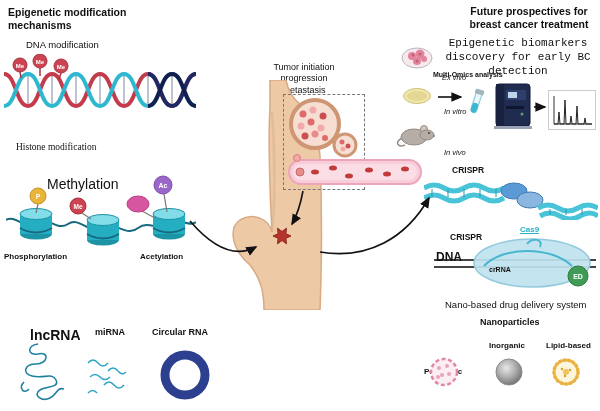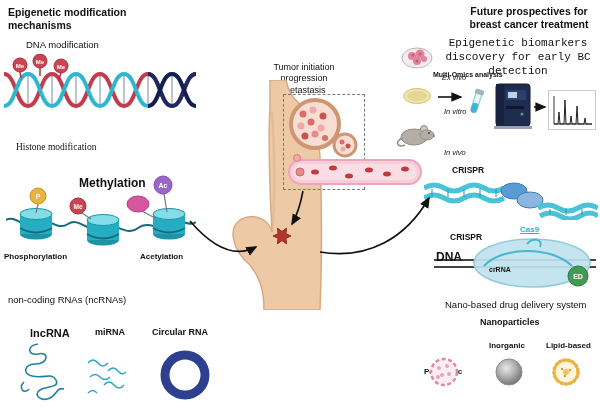--- a/index.html
+++ b/index.html
@@ -41,21 +41,21 @@
     <circle cx="16" cy="11" r="7" fill="#cc4452" stroke="#a53340"></circle>
     <circle cx="36" cy="7" r="7" fill="#cc4452" stroke="#a53340"></circle>
     <circle cx="57" cy="12" r="7" fill="#cc4452" stroke="#a53340"></circle>
     <text x="16" y="13.5" text-anchor="middle" font-size="6" font-weight="700" fill="#fff">Me</text>
     <text x="36" y="9.5" text-anchor="middle" font-size="6" font-weight="700" fill="#fff">Me</text>
     <text x="57" y="14.5" text-anchor="middle" font-size="6" font-weight="700" fill="#fff">Me</text>
   </svg>
 
   <div class="lbl" style="left:16px;top:142px;font-size:9.5px;font-family:Liberation Serif, serif;">Histone modification</div>
 
-  <div class="lbl" style="left:79px;top:176px;font-size:12px;font-weight:bold;">Methylation</div>
+  <div class="lbl" style="left:47px;top:176px;font-size:14px;">Methylation</div>
 
   <svg class="abs" style="left:6px;top:158px;" width="190" height="93" viewBox="0 0 190 93">
     <path d="M0,62 C10,56 20,74 30,64 C40,56 50,74 62,66 C74,58 84,78 97,70 C110,62 120,80 132,70 C144,62 152,74 163,66 C174,58 182,70 190,64" fill="none" stroke="#16697e" stroke-width="2"></path>
 
     <ellipse cx="30" cy="76" rx="16" ry="5.5" fill="#1d93a6"></ellipse>
     <rect x="14" y="56" width="32" height="20" fill="#25aec2"></rect>
     <ellipse cx="30" cy="56" rx="16" ry="5.5" fill="#82dde8" stroke="#1d93a6"></ellipse>
 
     <ellipse cx="97" cy="82" rx="16" ry="5.5" fill="#1d93a6"></ellipse>
     <rect x="81" y="62" width="32" height="20" fill="#25aec2"></rect>
@@ -78,23 +78,22 @@
     <line x1="136" y1="53" x2="149" y2="60" stroke="#777" stroke-width="1.2"></line>
     <ellipse cx="132" cy="46" rx="11" ry="8" fill="#d6569f" stroke="#b83f85"></ellipse>
     <line x1="158" y1="36" x2="161" y2="54" stroke="#777" stroke-width="1.2"></line>
     <circle cx="157" cy="27" r="9" fill="#9a67c9" stroke="#7e4fae"></circle>
     <text x="157" y="30" text-anchor="middle" font-size="7" font-weight="700" fill="#fff">Ac</text>
   </svg>
 
   <div class="lbl b" style="left:4px;top:252px;font-size:8px;">Phosphorylation</div>
   <div class="lbl b" style="left:140px;top:252px;font-size:8px;">Acetylation</div>
 
-  <div class="lbl" style="left:8px;top:294px;font-size:9.5px;">non-coding RNAs (ncRNAs)</div>
-
-  <div class="lbl b" style="left:30px;top:327px;font-size:11px;">lncRNA</div>
+
+  <div class="lbl b" style="left:30px;top:327px;font-size:14px;">lncRNA</div>
   <div class="lbl b" style="left:95px;top:327px;font-size:9px;">miRNA</div>
   <div class="lbl b" style="left:152px;top:327px;font-size:9px;">Circular RNA</div>
 
   <svg class="abs" style="left:16px;top:342px;" width="58" height="62" viewBox="0 0 58 62">
     <path d="M22,2 C10,4 12,14 22,12 C34,9 32,22 20,22 C8,22 6,32 16,34 C28,37 36,30 40,38 C44,46 30,44 24,48 C16,53 26,60 34,56 C42,52 40,45 48,47" fill="none" stroke="#20809f" stroke-width="1.6"></path>
     <path d="M8,40 C2,46 8,53 13,47" fill="none" stroke="#20809f" stroke-width="1.6"></path>
   </svg>
 
   <svg class="abs" style="left:86px;top:355px;" width="48" height="42" viewBox="0 0 48 42">
     <path d="M2,8 q5,-6 10,0 q5,6 10,0" fill="none" stroke="#2fa6c4" stroke-width="1.5"></path>

